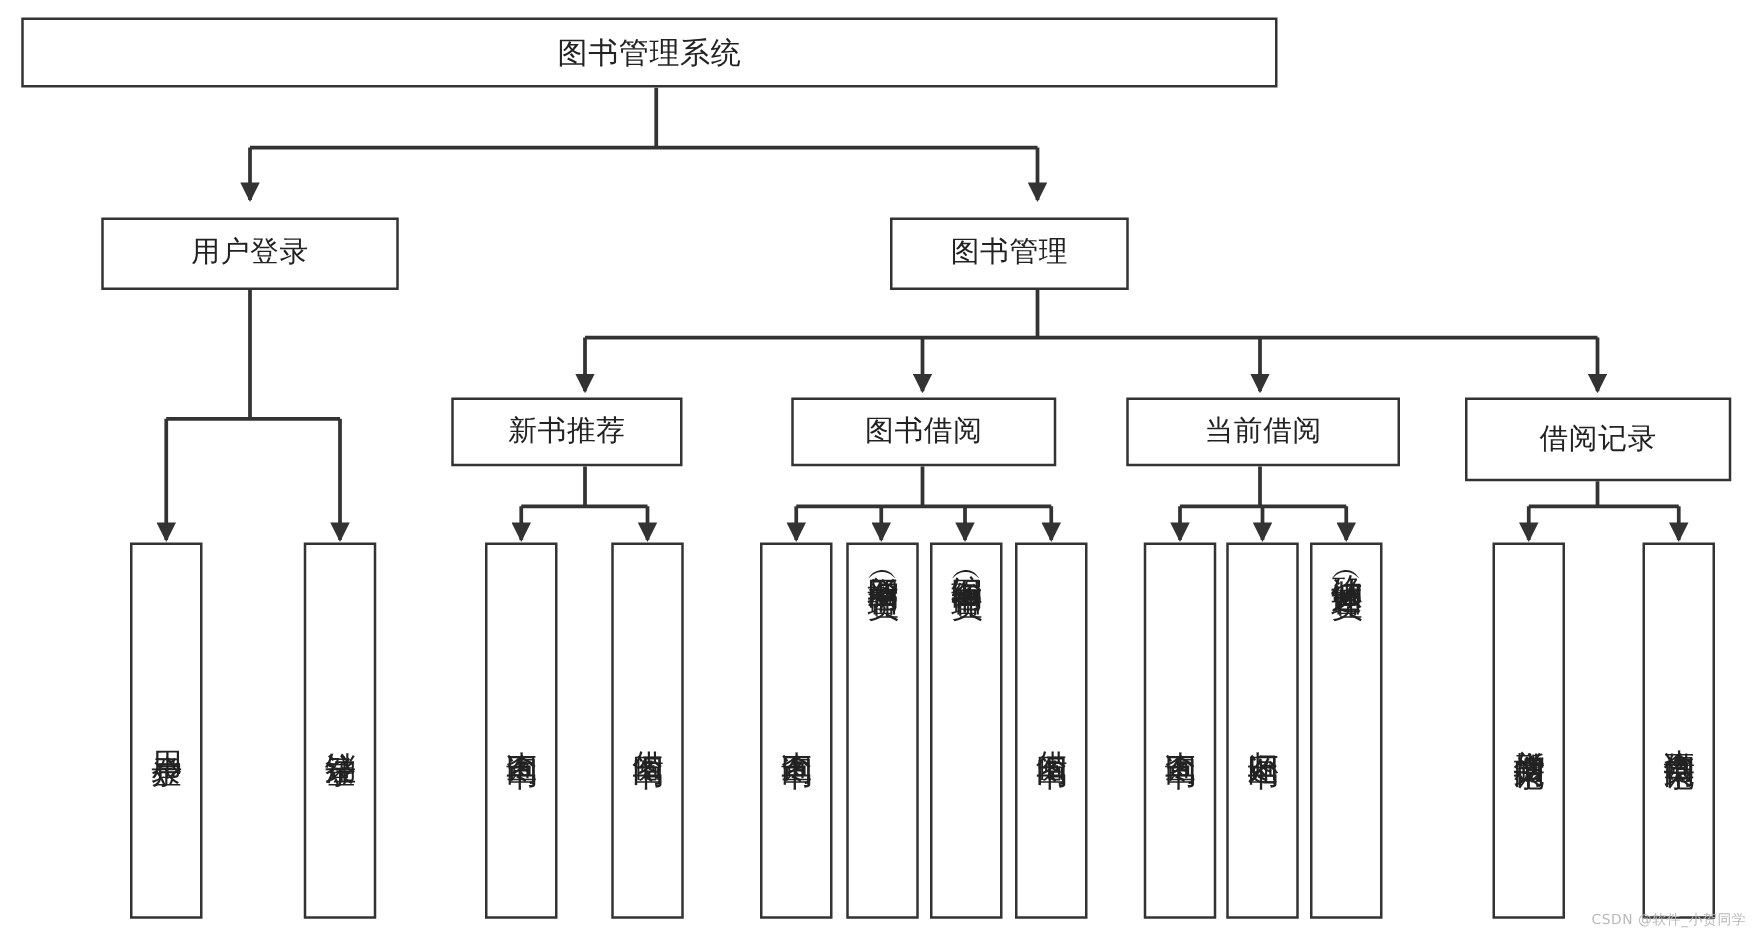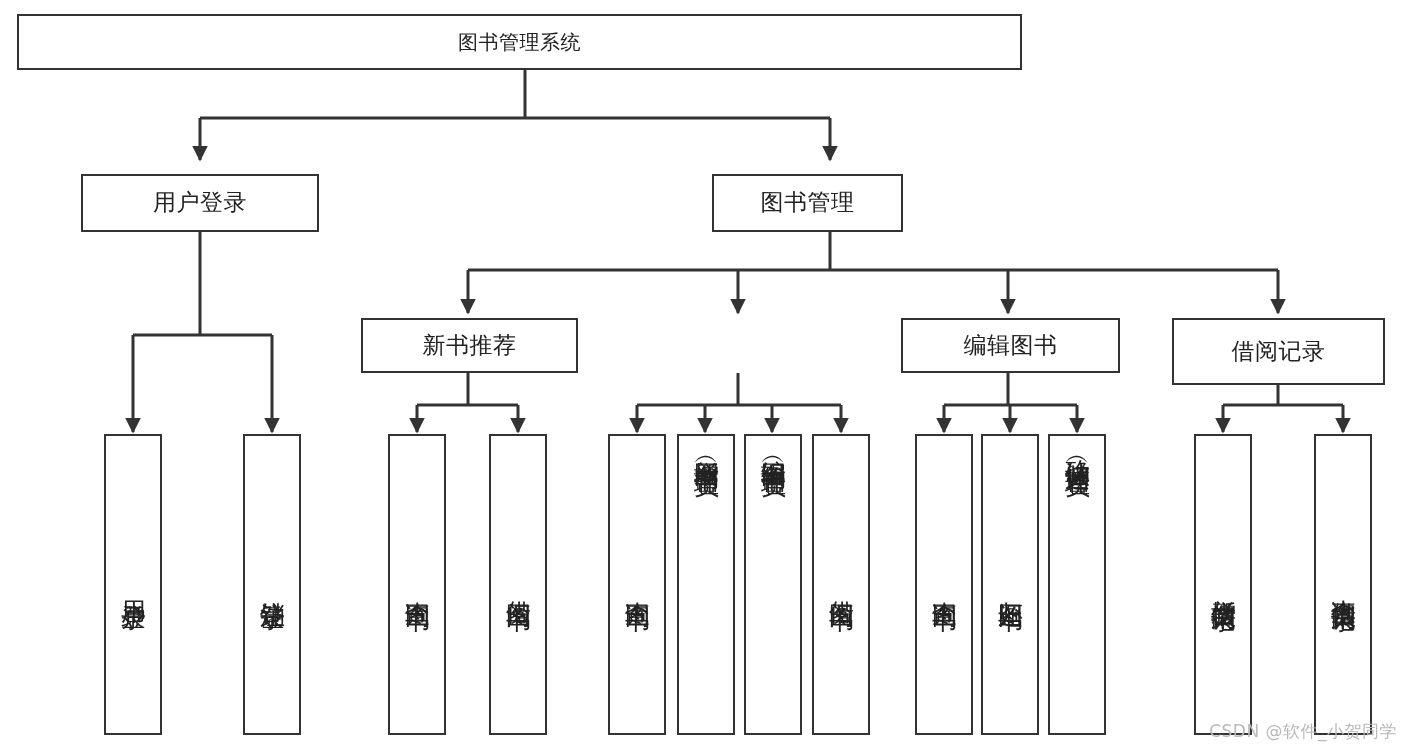--- a/index.html
+++ b/index.html
@@ -40,21 +40,21 @@
     text-align: center;
     line-height: 1.12;
     letter-spacing: 0.5px;
   }
   
   .node.h .label {
     font-size: 23px;
     writing-mode: horizontal-tb;
   }
   .node.root .label {
-    font-size: 20px;
+    font-size: 24px;
   }
   
   .node.v {
     align-items: flex-start;
     padding-top: 4px;
   }
   .node.v .label {
     writing-mode: vertical-rl;
     text-orientation: upright;
     font-size: 25px;
@@ -63,21 +63,21 @@
     white-space: nowrap;
   }
   .node.v.centered {
     align-items: center;
     padding-top: 0;
   }
   #watermark {
     position: absolute;
     right: 8px;
     bottom: 4px;
-    font-size: 17px;
+    font-size: 11px;
     color: #b9b9b9;
     letter-spacing: 0.5px;
     white-space: nowrap;
     user-select: none;
   }
 </style>
 </head>
 <body>
 
 <div id="canvas">
@@ -137,25 +137,28 @@
     <span class="label">图书管理系统</span>
   </div>
 
   <div class="node h" style="left:81px; top:174px; width:238px; height:58px;">
     <span class="label">用户登录</span>
   </div>
   <div class="node h" style="left:712px; top:174px; width:191px; height:58px;">
     <span class="label">图书管理</span>
   </div>
 
-  <div class="node h" style="left:361px; top:318px; width:217px; height:55px;">
+  <div class="node h" style="left:361px; top:318px; width:185px; height:55px;">
     <span class="label">新书推荐</span>
   </div>
+  <div class="node h" style="left:633px; top:318px; width:212px; height:55px;">
+    <span class="label">图书借阅</span>
+  </div>
   <div class="node h" style="left:901px; top:318px; width:219px; height:55px;">
-    <span class="label">编辑图书</span>
+    <span class="label">当前借阅</span>
   </div>
   <div class="node h" style="left:1172px; top:318px; width:213px; height:67px;">
     <span class="label">借阅记录</span>
   </div>
 
   <div class="node v centered" style="left:104px; top:434px; width:58px; height:301px;">
     <span class="label">用户登录</span>
   </div>
   <div class="node v centered" style="left:243px; top:434px; width:58px; height:301px;">
     <span class="label">注销登录</span>

